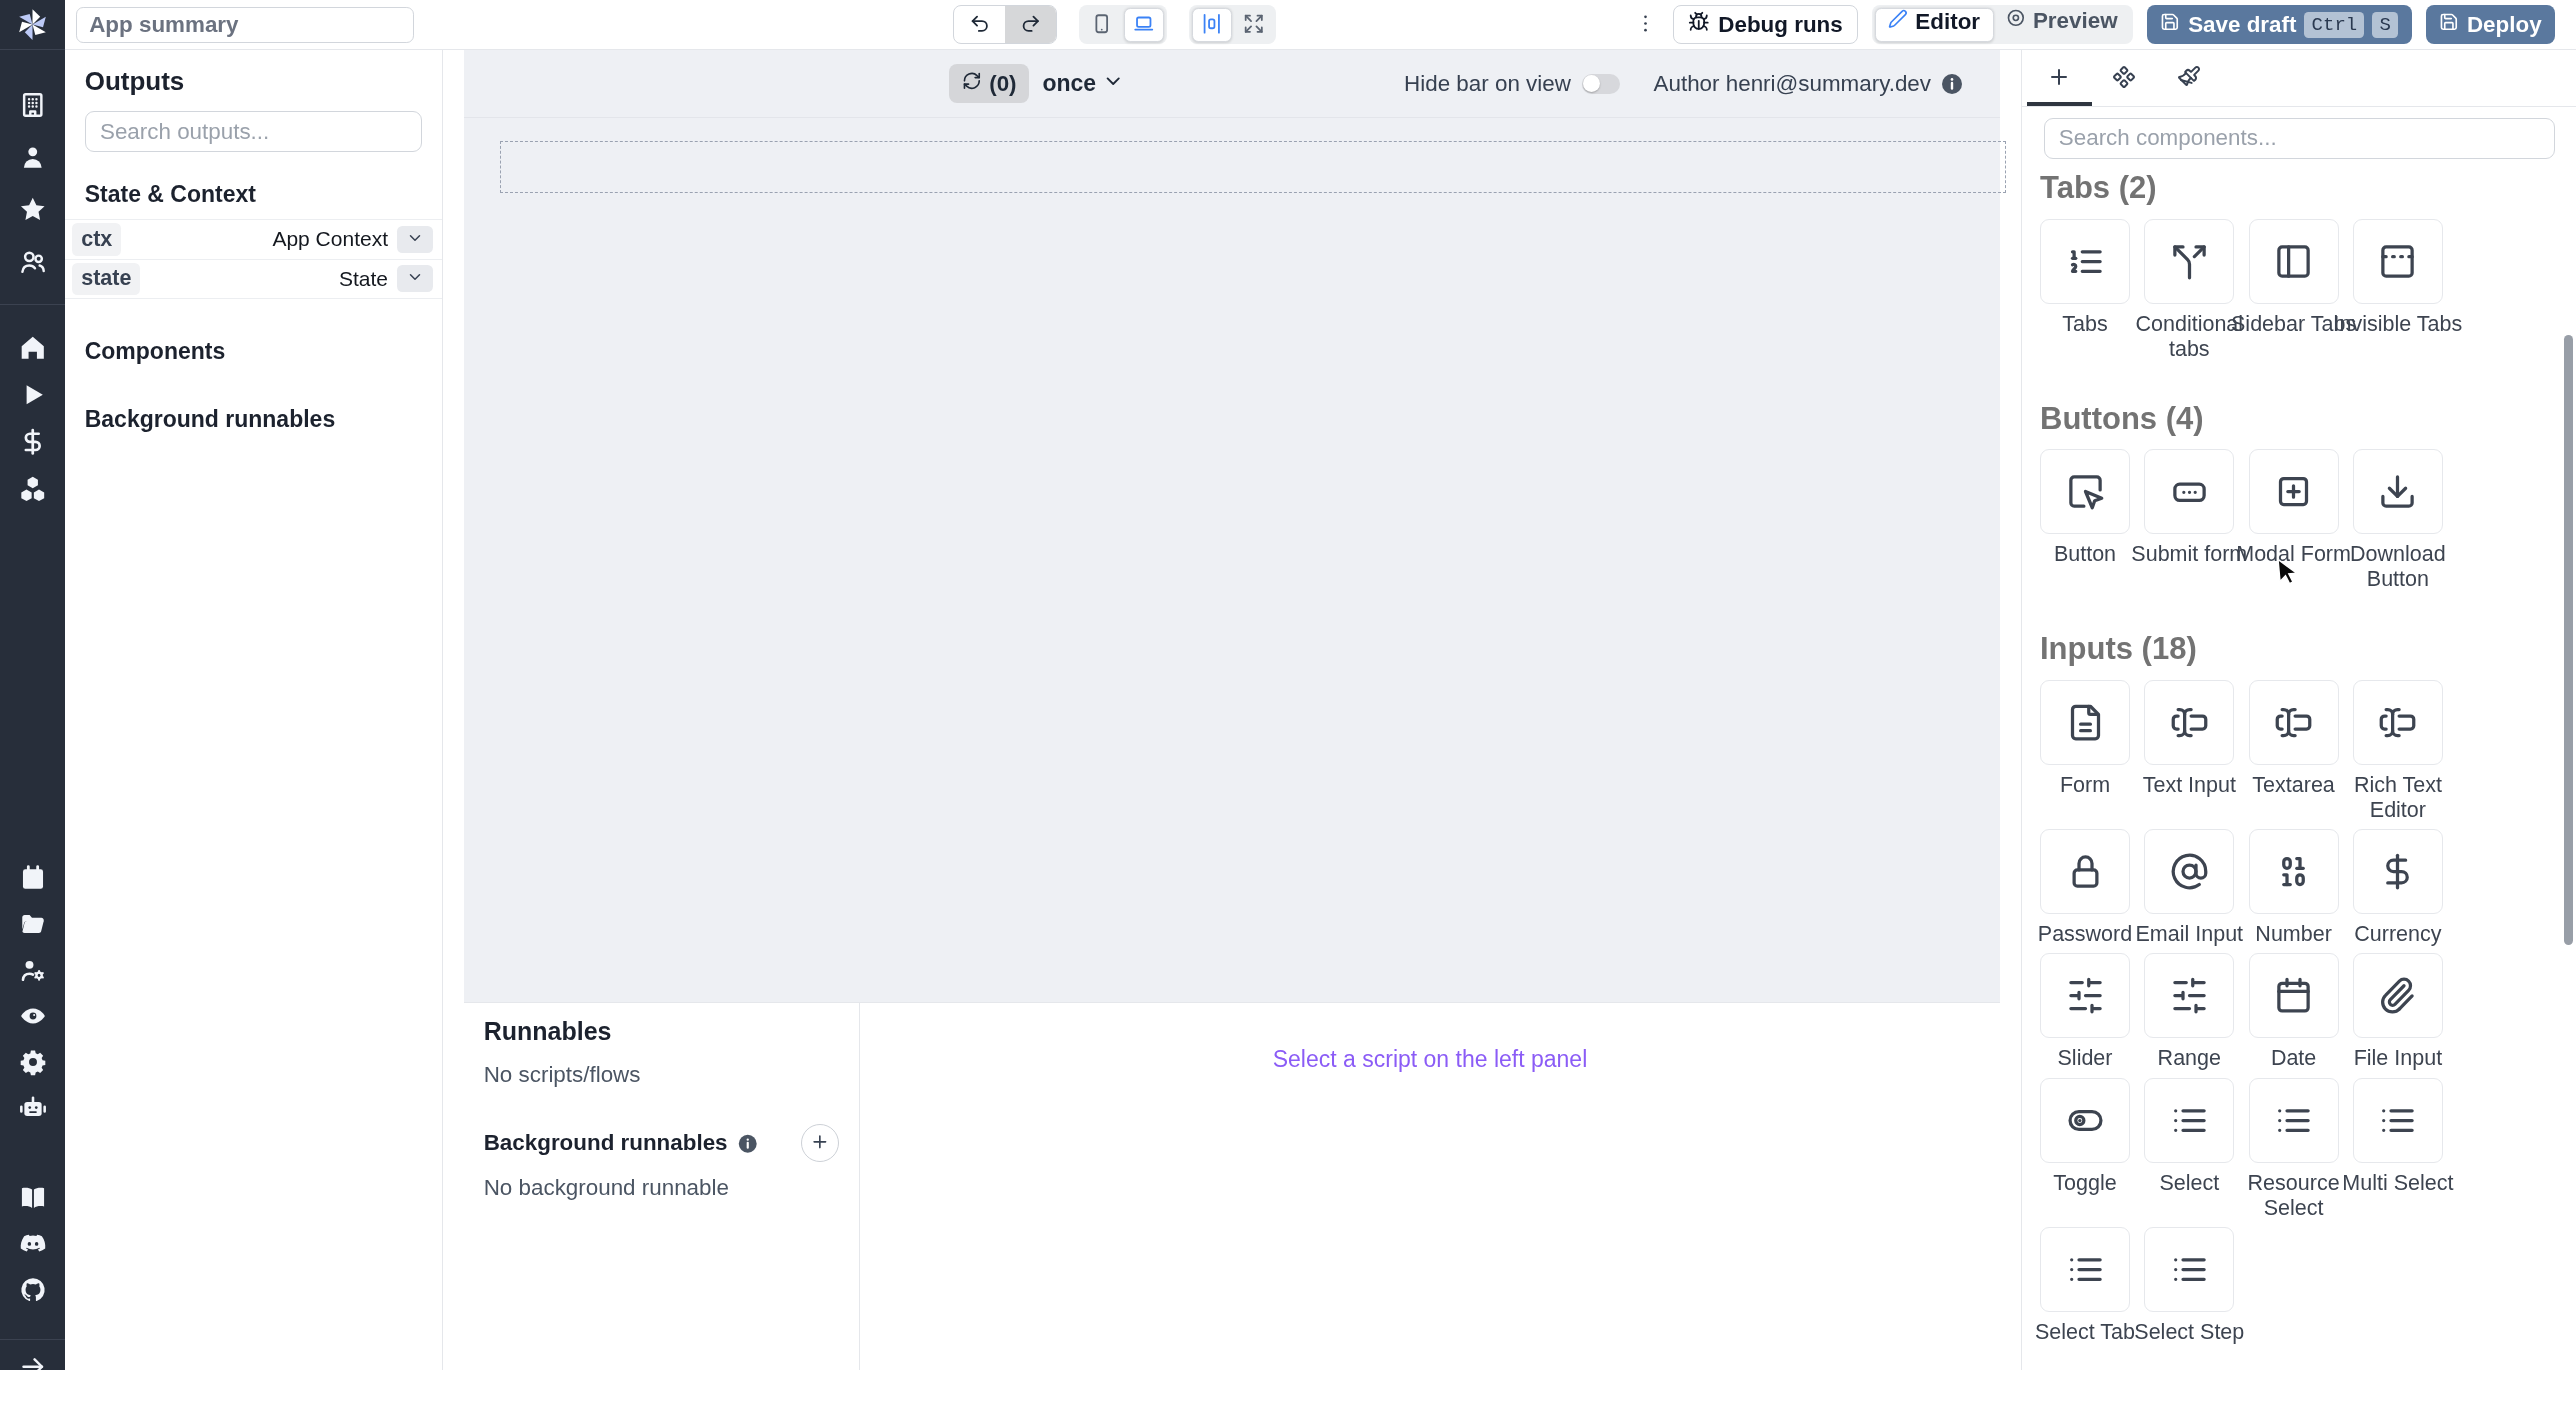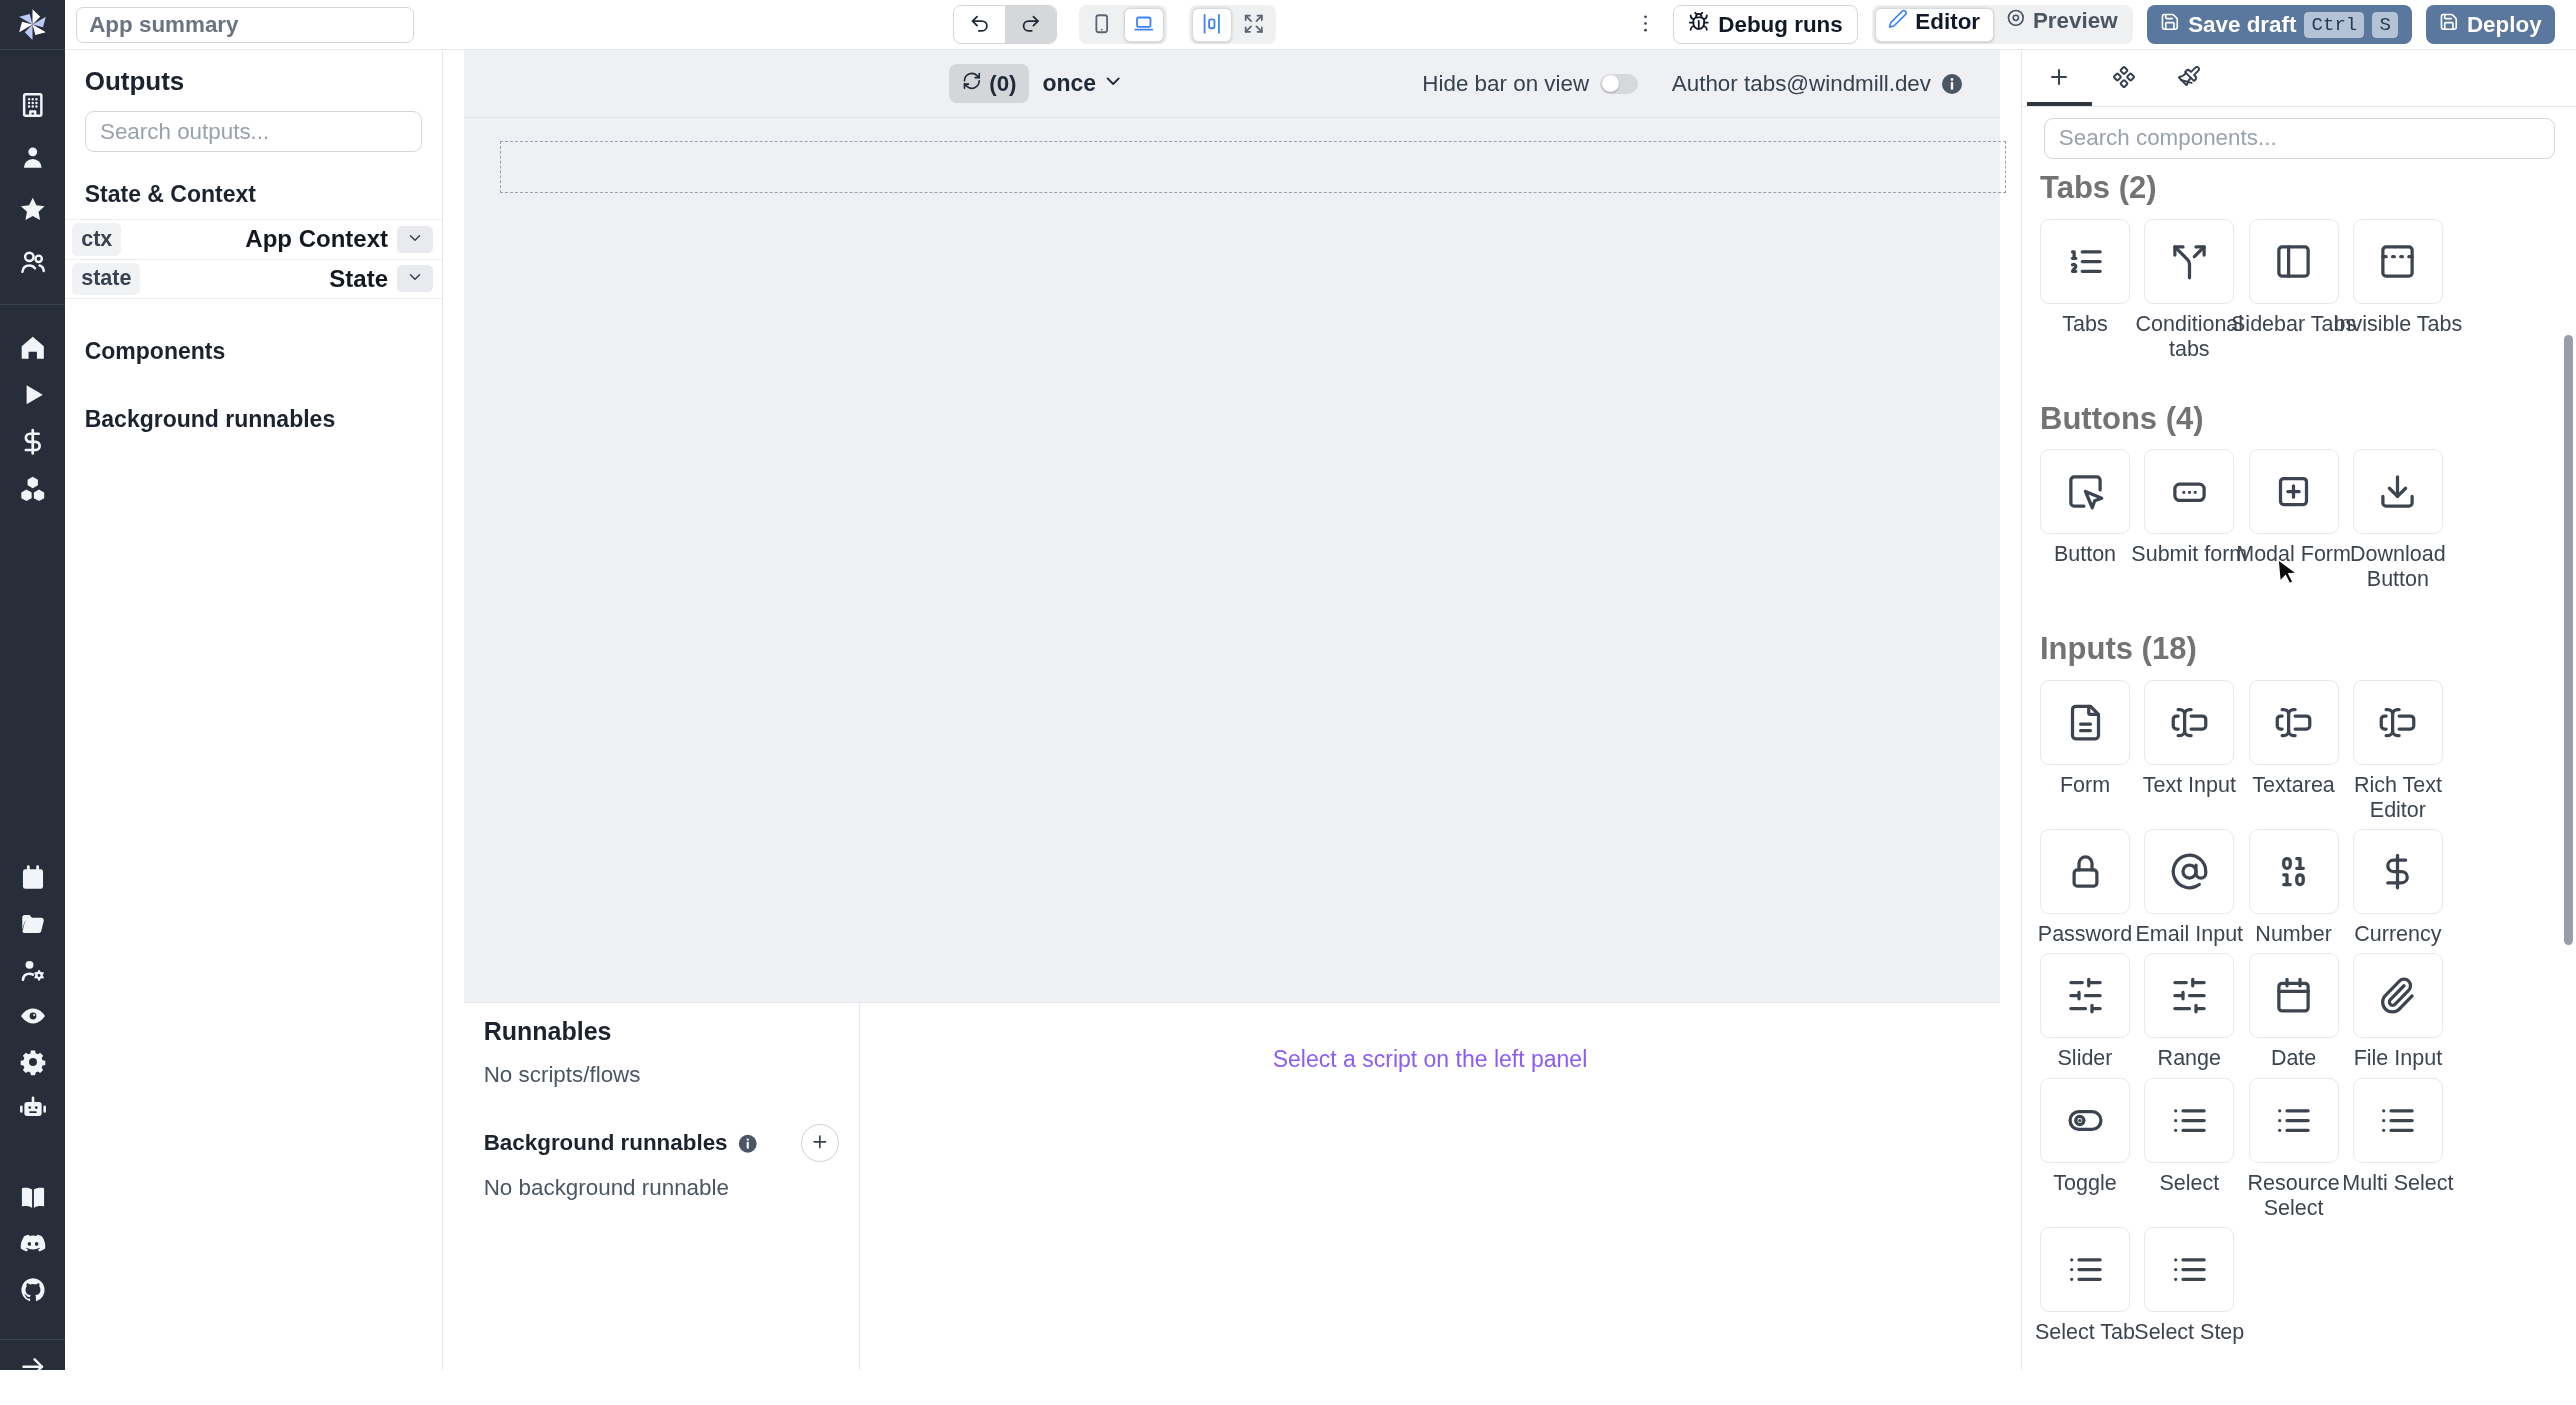--- a/index.html
+++ b/index.html
@@ -62,21 +62,21 @@
   .outputs { width:378px; min-width:378px; background:#fff; border-right:0.9px solid #e5e7eb; }
   .pad { margin:0 19.7px; }
   .out-title { padding-top:16px; font-size:26px; font-weight:700; color:#1c222e; }
   .search-box { margin-top:14.3px; width:100%; height:41px; border:0.9px solid #d2d6dc; border-radius:9px; padding:0 14.3px; font-size:22.4px; color:#374151; font-family:inherit; outline:none; }
   .search-box::placeholder { color:#9aa1ab; }
   .sec-label { margin-top:29px; font-size:23px; font-weight:700; color:#1c222e; padding-bottom:10.7px; }
   .out-row { height:40px; border-top:0.9px solid #eceef1; display:flex; align-items:center; justify-content:space-between; padding:0 9px 0 7.2px; cursor:pointer; }
   .out-row:last-child { border-bottom:0.9px solid #eceef1; }
   .okey { background:#f1f2f4; border-radius:5.4px; padding:3.6px 9px; font-size:21.5px; font-weight:600; color:#374151; }
   .oval { display:flex; align-items:center; gap:9px; }
-  .oval b { font-size:24px; font-weight:700; color:#14181f; }
+  .oval b { font-size:21px; font-weight:400; color:#14181f; }
   .chev-btn { width:36px; height:27px; background:#e8eaee; border-radius:5.4px; display:flex; align-items:center; justify-content:center; color:#374151; cursor:pointer; }
   .chev-btn svg { width:18px; height:18px; }
   .comp-label { margin-top:39px; }
   .bg-label { margin-top:30px; }
 
   
   .center { flex:1; display:flex; flex-direction:column; background:#eef0f4; min-width:0; }
   .canvas { position:relative; height:952px; min-height:952px; }
   .canvas-bar { position:absolute; left:0; right:0; top:0; height:68px; border-bottom:0.9px solid #e3e5ea; }
   .cb-left { position:absolute; left:485px; top:14.3px; display:flex; align-items:center; gap:13.4px; }
@@ -443,21 +443,21 @@
                 <span><svg viewBox="0 0 24 24" fill="none" stroke="currentColor" stroke-width="2" stroke-linecap="round" stroke-linejoin="round">
                       <path d="m6 9 6 6 6-6"></path>
                     </svg></span>
               </span>
             </div>
             <div class="cb-right">
               <span class="hide-label">Hide bar on view</span>
               <span class="toggle">
                   <span class="knob"></span>
                 </span>
-              <span class="author">Author tabs@windmill.dev</span>
+              <span class="author">Author henri@summary.dev</span>
               <span class="info-ic">
                   <svg viewBox="0 0 24 24" fill="none" stroke="currentColor" stroke-width="2" stroke-linecap="round" stroke-linejoin="round">
                     <circle cx="12" cy="12" r="10" fill="currentColor" stroke="none"></circle>
                     <path d="M12 7.4h.01" stroke="#fff" stroke-width="2.6"></path>
                     <path d="M12 11v5.5" stroke="#fff" stroke-width="2.4"></path>
                   </svg>
                 </span>
             </div>
           </div>
           <div class="dropzone"></div>

